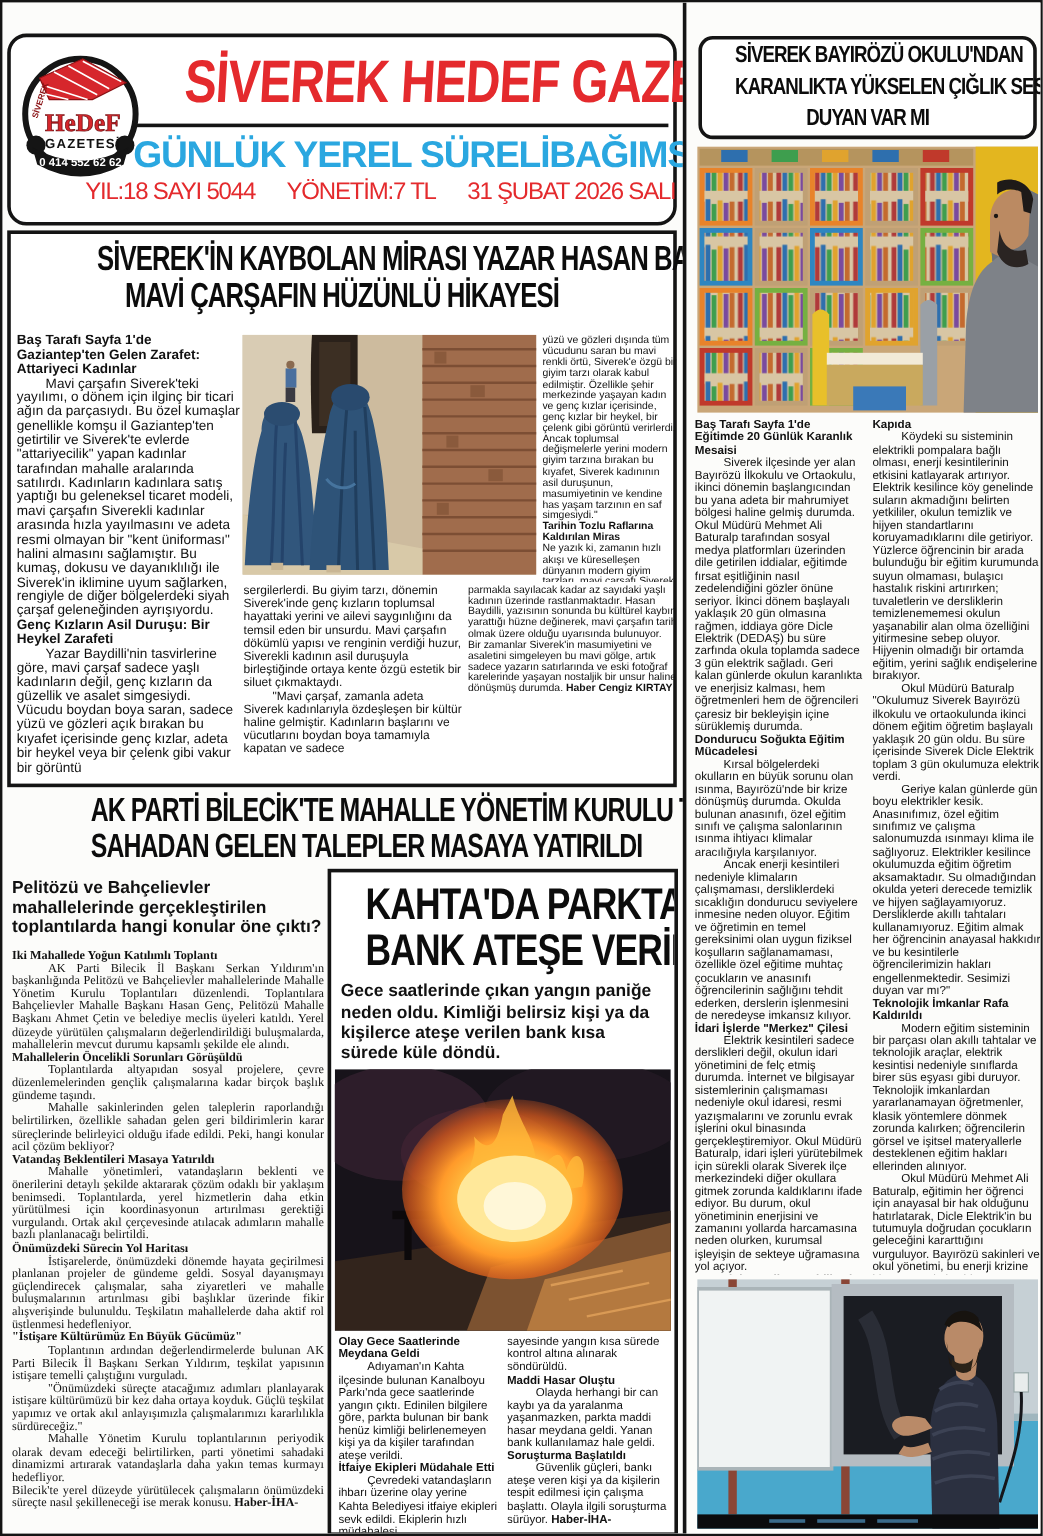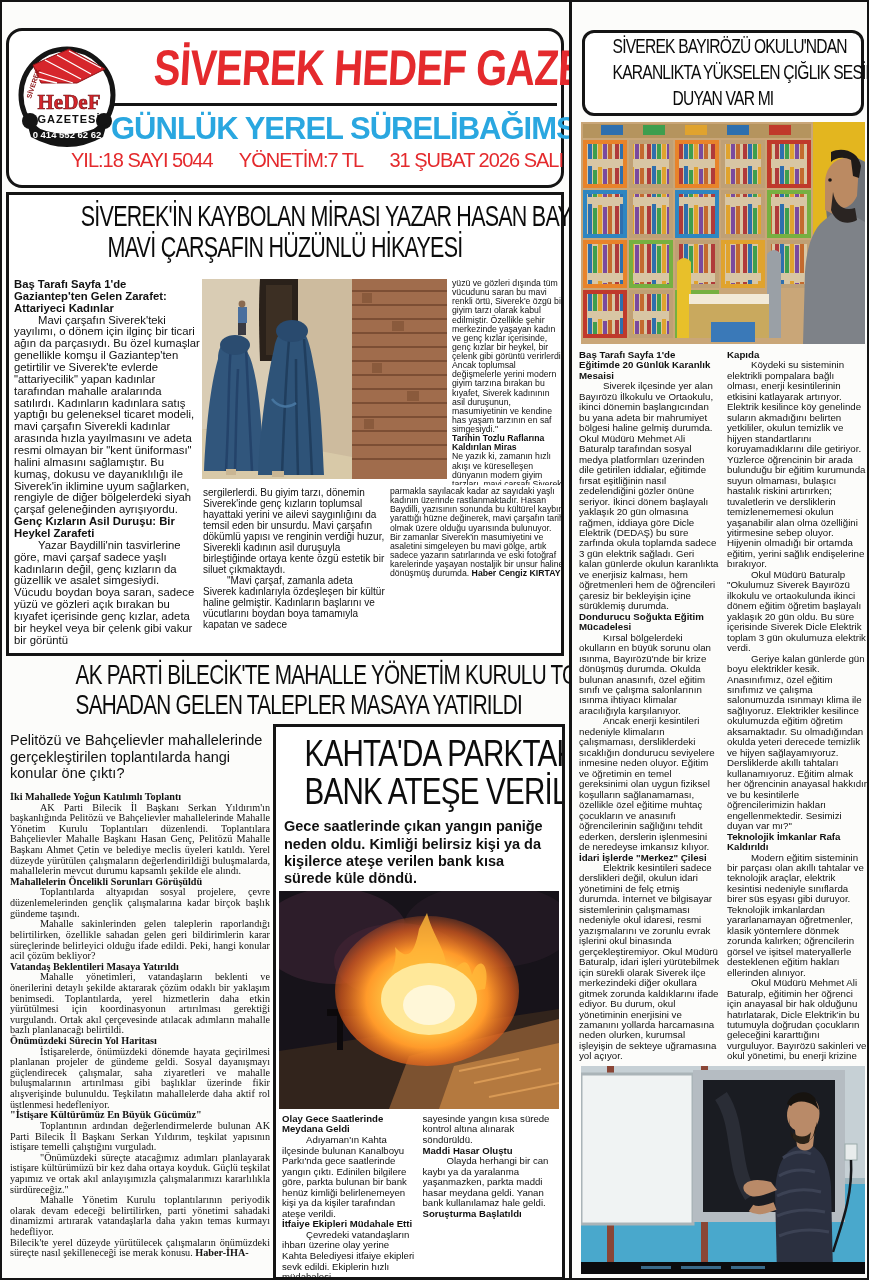--- a/index.html
+++ b/index.html
@@ -6,35 +6,35 @@
 body{margin:0;background:#9a9a9a;font-family:"Liberation Sans",sans-serif}
 .page{position:relative;width:869px;height:1280px;background:#fcfcfa;color:#111;overflow:hidden;border:2px solid #141414}
 .abs{position:absolute}
 
 .header-box{position:absolute;left:4px;top:26px;width:558px;height:160px;border:3px solid #141414;border-radius:16px;background:#fff}
 .mast-title{position:absolute;left:100px;top:8px;width:450px;text-align:center;font-weight:700;font-size:50px;color:var(--red);white-space:nowrap;transform:scaleX(0.8) skewX(-4deg);transform-origin:50% 50%;letter-spacing:-1px}
 .mast-rule{position:absolute;left:102px;top:72px;width:446px;height:3px;background:#141414}
 .mast-sub{position:absolute;left:96px;top:80px;width:458px;display:flex;justify-content:space-between;padding:0 6px;font-weight:700;font-size:31px;color:var(--blue);letter-spacing:-1px;white-space:nowrap}
 .mast-info{position:absolute;left:62px;top:118px;width:492px;display:flex;justify-content:space-between;font-weight:400;font-size:20px;color:var(--red);letter-spacing:-1px;white-space:nowrap}
 
-.hl{font-weight:400;text-align:center;color:#0c0c0c;line-height:1.06;letter-spacing:-1px}
+.hl{font-weight:700;text-align:center;color:#0c0c0c;line-height:1.06;letter-spacing:-1px}
 .cond{display:block;transform:scaleX(0.74);transform-origin:50% 50%;white-space:nowrap}
 .cond8{display:block;transform:scaleX(0.8);transform-origin:50% 50%;white-space:nowrap}
 
 .a1-box{position:absolute;left:4px;top:190px;width:558px;height:464px;border:3px solid #141414;background:#fff}
 .a1-head{padding-top:6px;font-size:29px}
 .a1-body{position:absolute;left:0;top:80px;right:0;bottom:0}
 .a1colA{position:absolute;left:5px;top:4px;width:186px;height:372px;font-size:11.3px;line-height:1.05;overflow:hidden}
 .a1colB{position:absolute;left:194px;top:212px;width:184px;height:160px;font-size:10px;line-height:1.1;overflow:hidden}
 .a1colC1{position:absolute;left:443px;top:4px;width:112px;height:206px;font-size:8.7px;line-height:1.05;overflow:hidden}
 .a1colC2{position:absolute;left:381px;top:212px;width:174px;height:160px;font-size:8.7px;line-height:1.05;overflow:hidden}
 .a1-photo{position:absolute;left:193px;top:4px;width:245px;height:200px}
 
 .a2-head{position:absolute;left:0px;top:658px;width:566px;font-size:28px}
-.a2-lede{position:absolute;left:8px;top:730px;width:258px;font-weight:400;font-size:14.5px;line-height:1.15}
+.a2-lede{position:absolute;left:8px;top:730px;width:258px;font-weight:700;font-size:14.5px;line-height:1.15}
 .a2-flow{position:absolute;left:8px;top:790px;width:260px;height:486px;font-family:"Liberation Serif",serif;font-size:10.2px;line-height:1.04;text-align:justify;overflow:hidden}
 .a2-flow .fp{text-indent:30px}
 
 .a3-box{position:absolute;left:271px;top:722px;width:292px;height:556px;border:3px solid #141414;background:#fff;overflow:hidden}
 .a3-head{padding-top:8px;font-size:37px;line-height:1.02}
 .a3-lede{margin:8px 8px 4px 8px;font-weight:700;font-size:14.5px;line-height:1.18}
 .a3-photo{margin:4px 3px 0 3px;width:280px;height:218px}
 .a3-cols{display:flex;gap:7px;padding:5px 6px 0 6px}
 .a3col{flex:1;font-size:9.6px;line-height:1.1;height:170px;overflow:hidden}
 
@@ -204,20 +204,21 @@
           <div class="fh">Olay Gece Saatlerinde Meydana Geldi</div>
           <div class="fp">Adıyaman'ın Kahta ilçesinde bulunan Kanalboyu Parkı'nda gece saatlerinde yangın çıktı. Edinilen bilgilere göre, parkta bulunan bir bank henüz kimliği belirlenemeyen kişi ya da kişiler tarafından ateşe verildi.</div>
           <div class="fh">İtfaiye Ekipleri Müdahale Etti</div>
           <div class="fp">Çevredeki vatandaşların ihbarı üzerine olay yerine Kahta Belediyesi itfaiye ekipleri sevk edildi. Ekiplerin hızlı müdahalesi</div>
         </div>
       <div class="a3col">
           <div class="fp0">sayesinde yangın kısa sürede kontrol altına alınarak söndürüldü.</div>
           <div class="fh">Maddi Hasar Oluştu</div>
           <div class="fp">Olayda herhangi bir can kaybı ya da yaralanma yaşanmazken, parkta maddi hasar meydana geldi. Yanan bank kullanılamaz hale geldi.</div>
           <div class="fh">Soruşturma Başlatıldı</div>
+          <div class="fp">Güvenlik güçleri, bankı ateşe veren kişi ya da kişilerin tespit edilmesi için çalışma başlattı. Olayla ilgili soruşturma sürüyor.<b> Haber-İHA-</b></div>
         </div>
     </div>
   </div>
 
   <div class="right-sec">
     <div class="a4-headbox">
       <div class="hl a4-head">
         <span class="cond8">SİVEREK BAYIRÖZÜ OKULU'NDAN</span>
         <span class="cond8">KARANLIKTA YÜKSELEN ÇIĞLIK SESİMİZİ</span>
         <span class="cond8">DUYAN VAR MI</span>

